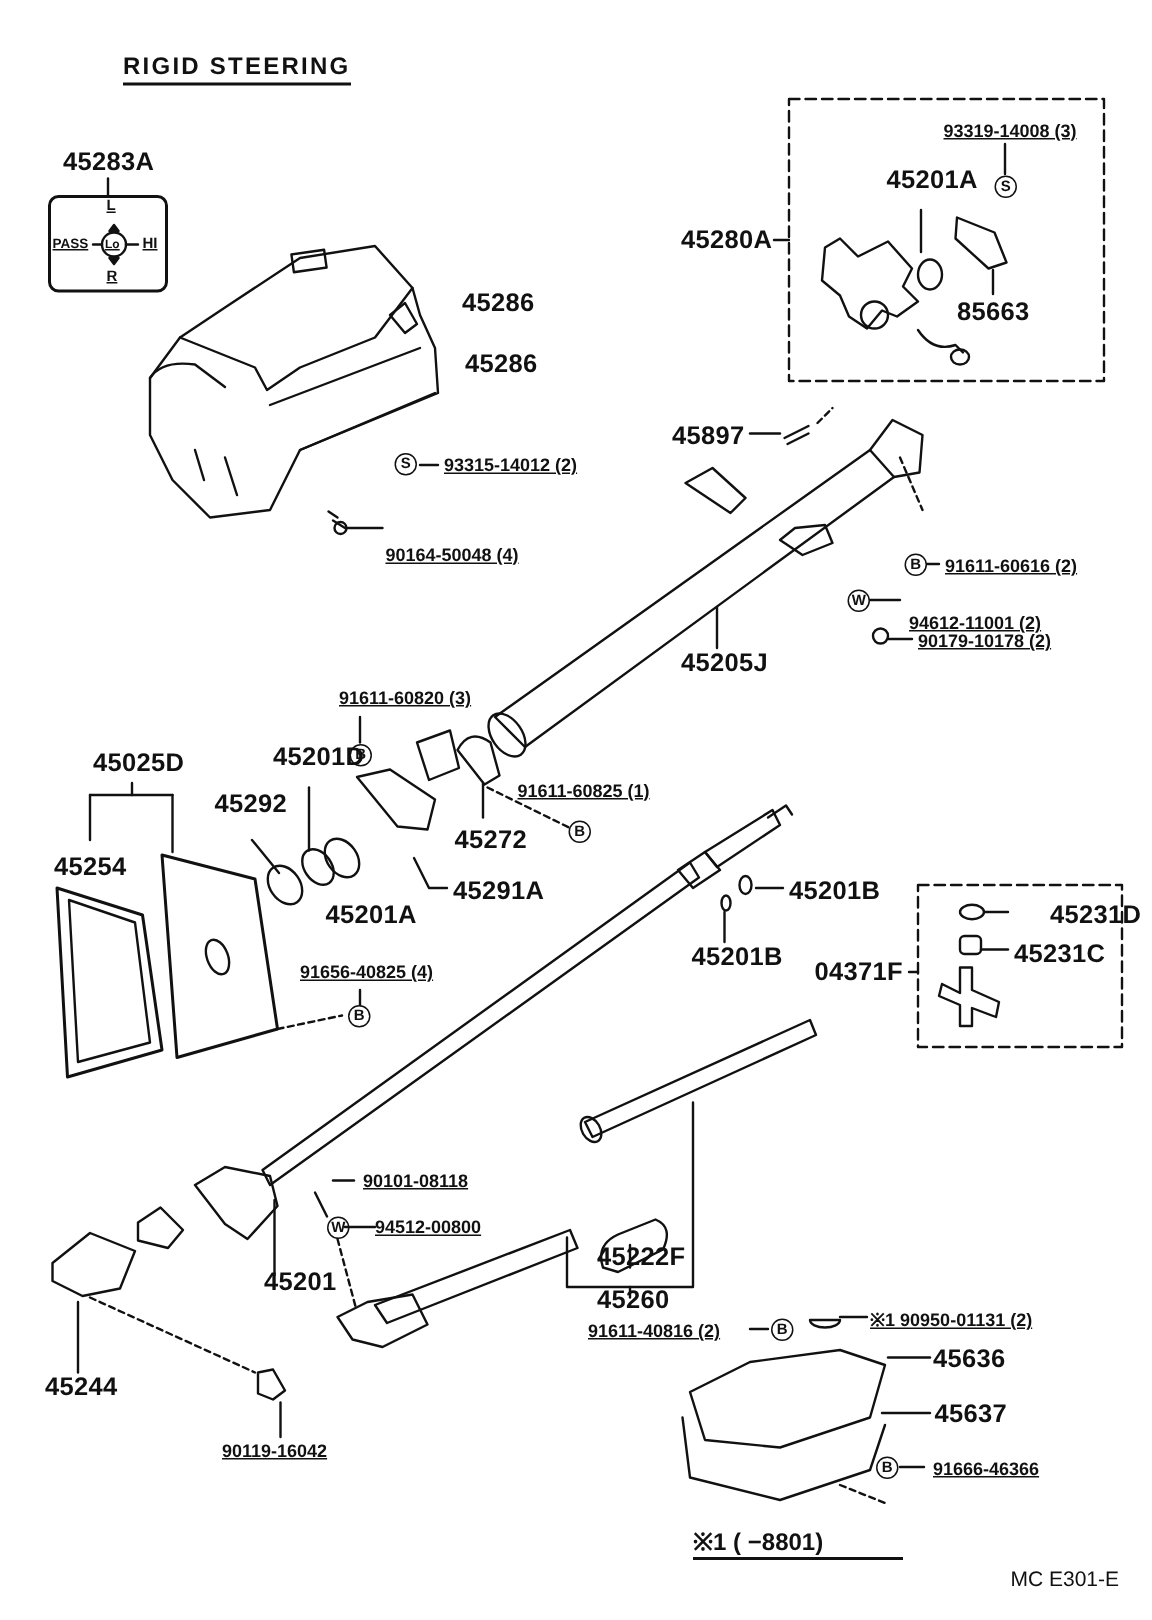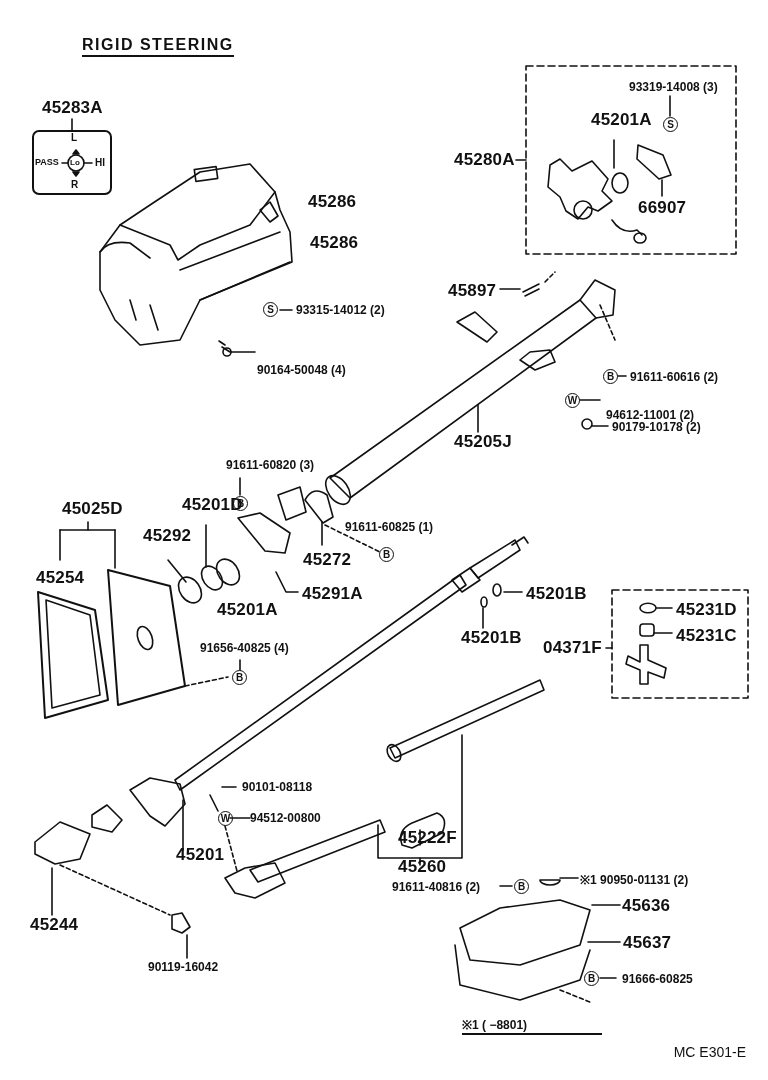--- a/index.html
+++ b/index.html
@@ -1,24 +1,24 @@
 <!DOCTYPE html>
 <html><head>
 <meta charset="utf-8">
 <style>
   html, body { margin:0; padding:0; background:#ffffff; }
   body { width:768px; height:1080px; position:relative; overflow:hidden;
          font-family:"Liberation Sans", sans-serif; color:#111; }
   svg { position:absolute; left:0; top:0; }
   .lbl { position:absolute; font-size:17px; font-weight:bold; white-space:nowrap; letter-spacing:0.2px; }
-  .sm  { position:absolute; font-size:12px; font-weight:bold; white-space:nowrap; }
+  .sm  { position:absolute; font-size:12px; font-weight:bold; white-space:nowrap;text-decoration:underline; }
   .title { position:absolute; left:82px; top:36px; font-size:16px; font-weight:bold; letter-spacing:1.5px;
            border-bottom:2px solid #111; padding-bottom:1px; }
   .code { position:absolute; right:22px; top:1044px; font-size:14px; }
-  .note { position:absolute; left:462px; top:1016px; font-size:12px; font-weight:bold; width:140px;
+  .note { position:absolute; left:462px; top:1016px; font-size:16px; font-weight:bold; width:140px;
           border-bottom:2px solid #111; }
   .circ { position:absolute; width:13px; height:13px; border:1.5px solid #111; border-radius:50%;
           font-size:10px; font-weight:bold; text-align:center; line-height:13px; }
 </style>
 </head>
 <body>
 
 <div class="title">RIGID STEERING</div>
 
 <svg width="768" height="1080" viewBox="0 0 768 1080" fill="none" stroke="#111" stroke-width="1.6" stroke-linejoin="round" stroke-linecap="round">
@@ -168,21 +168,21 @@
 <div class="lbl" style="left:308px;top:192px">45286</div>
 <div class="lbl" style="left:310px;top:233px">45286</div>
 <div class="circ" style="left:263px;top:302px">S</div>
 <div class="sm" style="left:296px;top:303px">93315-14012 (2)</div>
 <div class="sm" style="left:257px;top:363px">90164-50048 (4)</div>
 
 <div class="lbl" style="left:454px;top:150px">45280A</div>
 <div class="sm" style="left:629px;top:80px">93319-14008 (3)</div>
 <div class="circ" style="left:663px;top:117px">S</div>
 <div class="lbl" style="left:591px;top:110px">45201A</div>
-<div class="lbl" style="left:638px;top:198px">66907</div>
+<div class="lbl" style="left:638px;top:198px">85663</div>
 
 <div class="lbl" style="left:448px;top:281px">45897</div>
 <div class="circ" style="left:603px;top:369px">B</div>
 <div class="sm" style="left:630px;top:370px">91611-60616 (2)</div>
 <div class="circ" style="left:565px;top:393px">W</div>
 <div class="sm" style="left:606px;top:408px">94612-11001 (2)</div>
 <div class="sm" style="left:612px;top:420px">90179-10178 (2)</div>
 <div class="lbl" style="left:454px;top:432px">45205J</div>
 
 <div class="sm" style="left:226px;top:458px">91611-60820 (3)</div>
@@ -195,33 +195,33 @@
 <div class="lbl" style="left:302px;top:584px">45291A</div>
 <div class="lbl" style="left:303px;top:550px">45272</div>
 <div class="sm" style="left:345px;top:520px">91611-60825 (1)</div>
 <div class="circ" style="left:379px;top:547px">B</div>
 <div class="lbl" style="left:526px;top:584px">45201B</div>
 <div class="lbl" style="left:461px;top:628px">45201B</div>
 <div class="sm" style="left:200px;top:641px">91656-40825 (4)</div>
 <div class="circ" style="left:232px;top:670px">B</div>
 
 <div class="lbl" style="left:543px;top:638px">04371F</div>
-<div class="lbl" style="left:676px;top:600px">45231D</div>
+<div class="lbl" style="left:700px;top:600px">45231D</div>
 <div class="lbl" style="left:676px;top:626px">45231C</div>
 
 <div class="sm" style="left:242px;top:780px">90101-08118</div>
 <div class="circ" style="left:218px;top:811px">W</div>
 <div class="sm" style="left:250px;top:811px">94512-00800</div>
 <div class="lbl" style="left:176px;top:845px">45201</div>
 <div class="lbl" style="left:398px;top:828px">45222F</div>
 <div class="lbl" style="left:398px;top:857px">45260</div>
 <div class="lbl" style="left:30px;top:915px">45244</div>
 <div class="sm" style="left:148px;top:960px">90119-16042</div>
 <div class="sm" style="left:392px;top:880px">91611-40816 (2)</div>
 <div class="circ" style="left:514px;top:879px">B</div>
 <div class="sm" style="left:580px;top:871px">※1  90950-01131 (2)</div>
 <div class="lbl" style="left:622px;top:896px">45636</div>
 <div class="lbl" style="left:623px;top:933px">45637</div>
 <div class="circ" style="left:584px;top:971px">B</div>
-<div class="sm" style="left:622px;top:972px">91666-60825</div>
+<div class="sm" style="left:622px;top:972px">91666-46366</div>
 
 <div class="note">※1 (      −8801)</div>
 <div class="code">MC  E301-E</div>
 
 </body></html>

